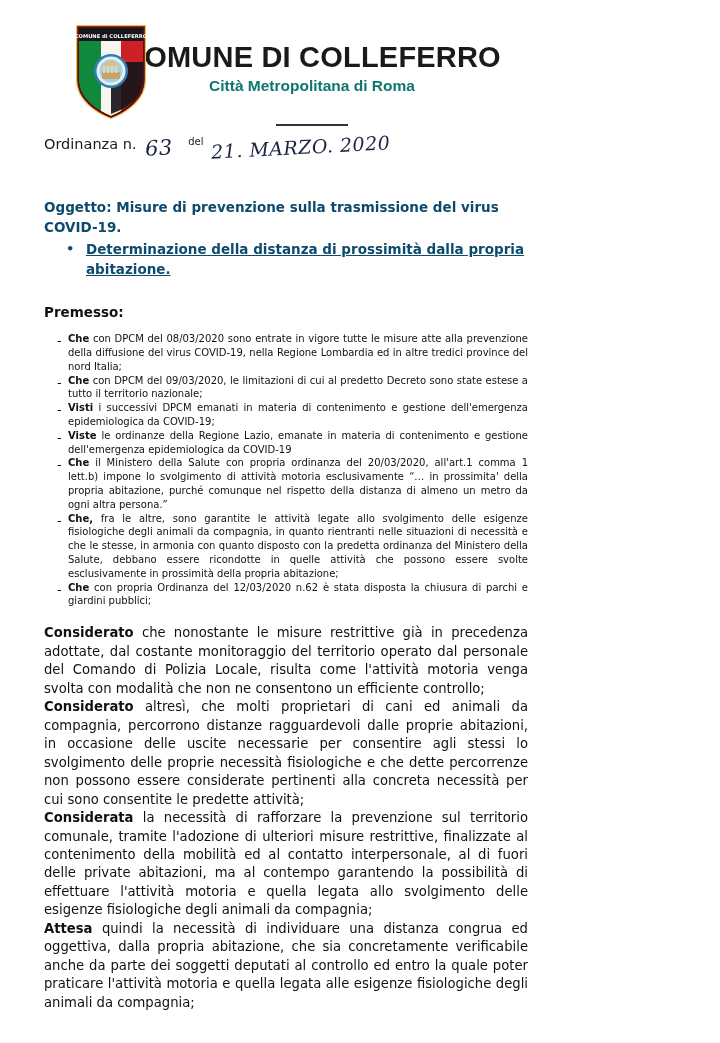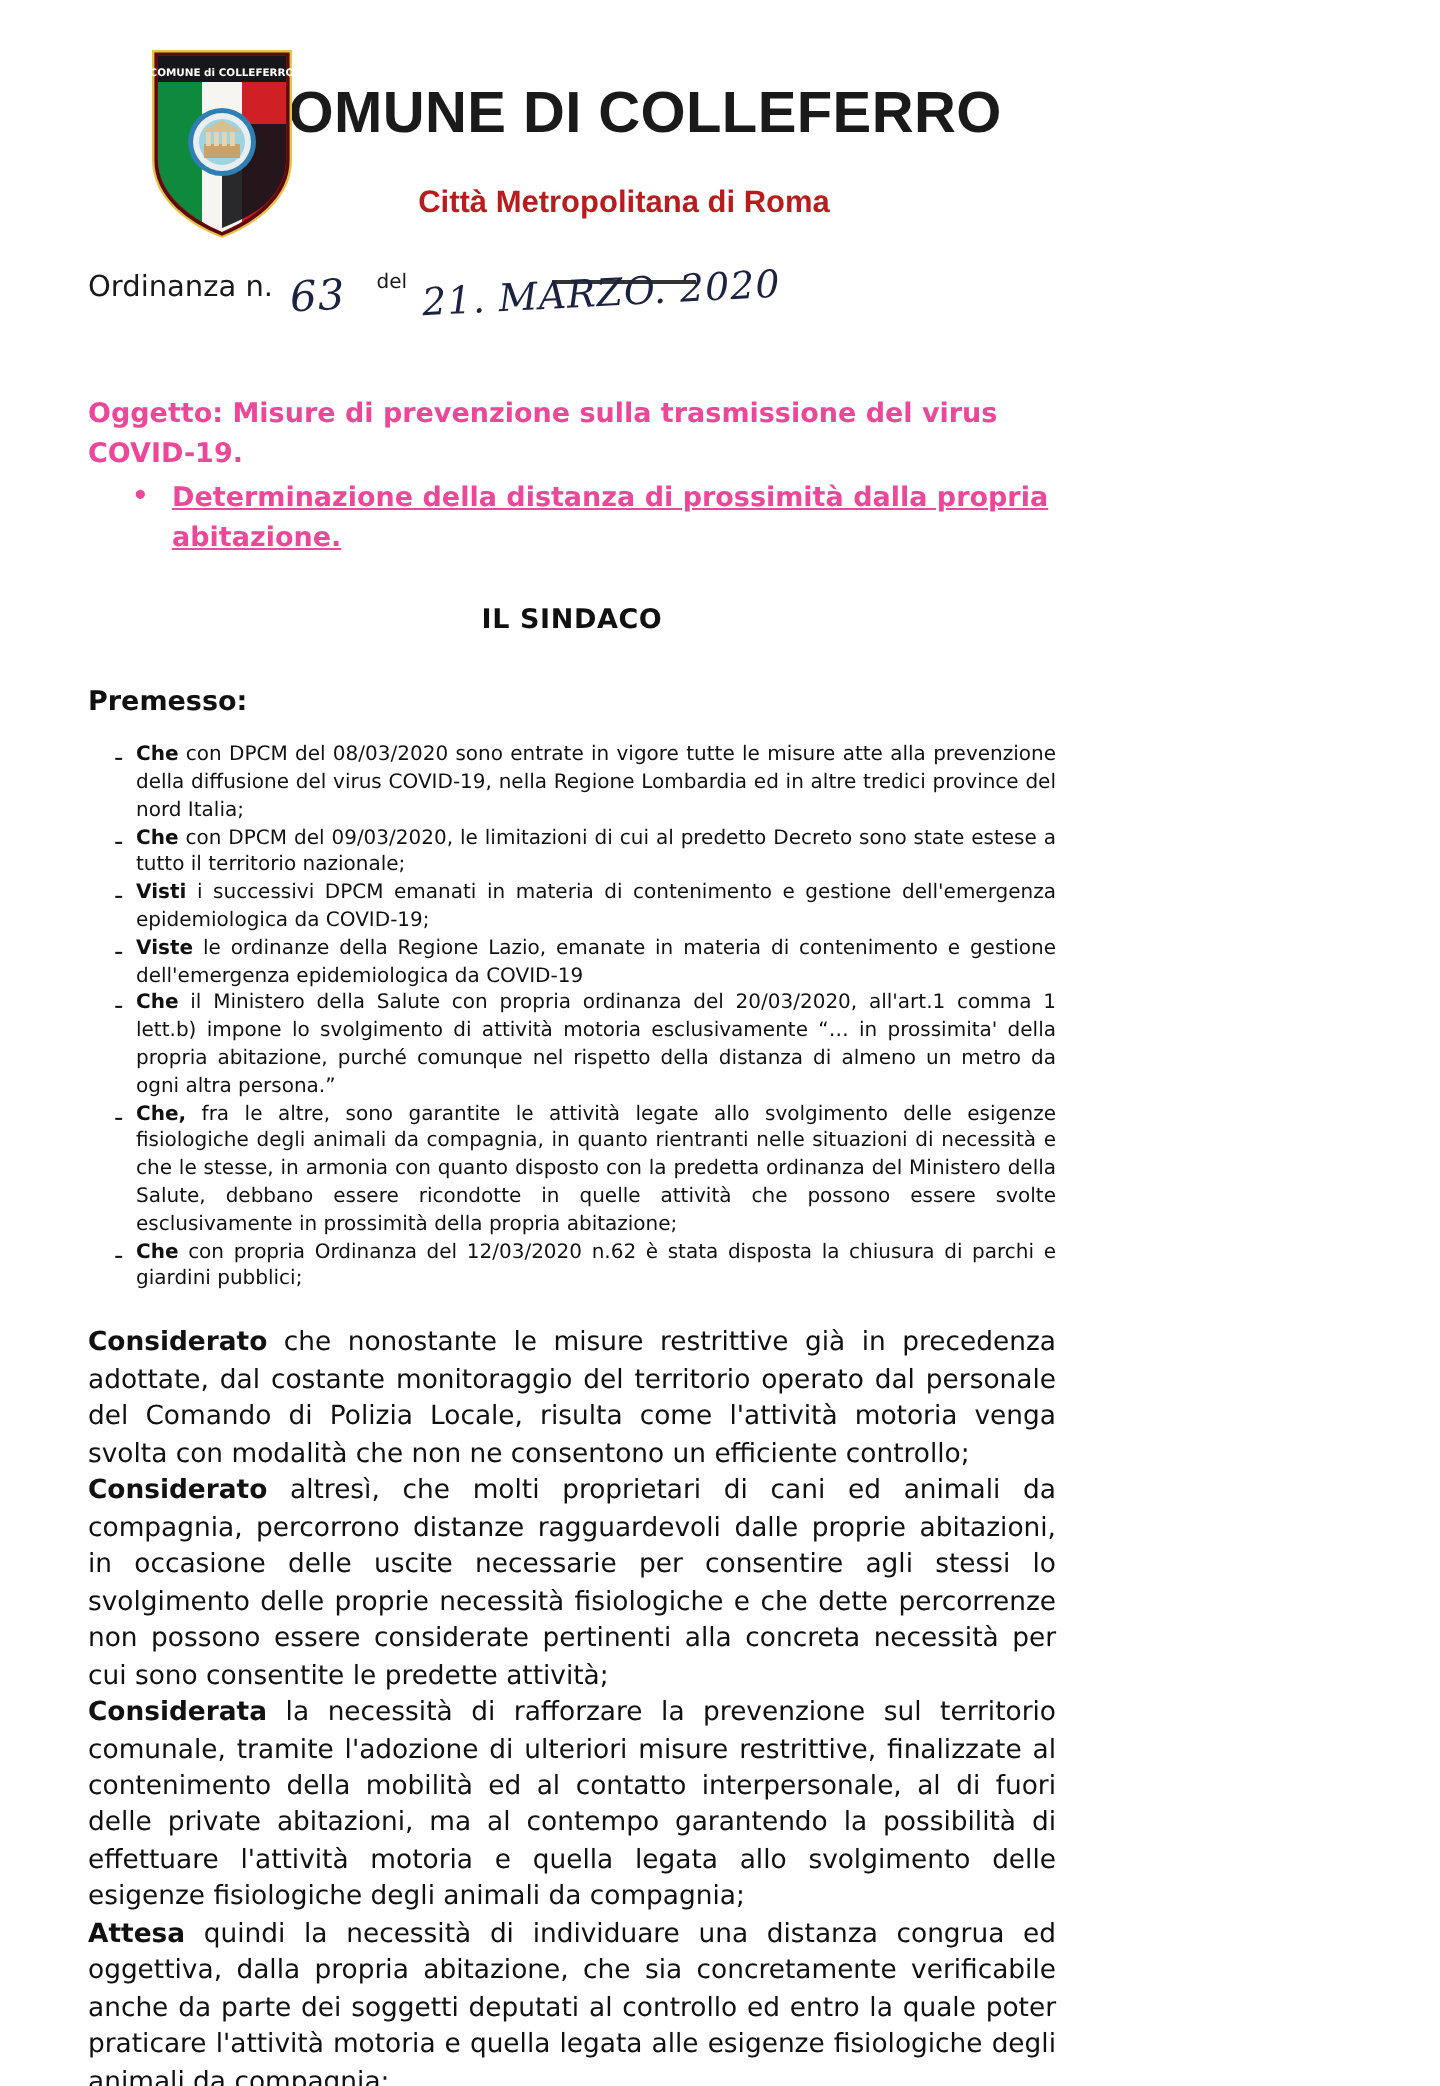--- a/index.html
+++ b/index.html
@@ -49,22 +49,22 @@
     font-weight: bold;
     letter-spacing: 0.2px;
     color: #1a1a1a;
     line-height: 1.05;
     margin-top: 20px;
   }
   .org-subtitle {
     font-family: "Liberation Sans", sans-serif;
     font-size: 15.5px;
     font-weight: bold;
-    color: #b91c1c;
-    margin-top: 21px;
+    color: #0f766e;
+    margin-top: 5px;
   }
   .header-rule-wrap {
     text-align: center;
     padding-left: 52px;
     margin-top: 16px;
   }
   .header-rule {
     display: inline-block;
     width: 72px;
     height: 0;
@@ -91,21 +91,21 @@
   }
   .ord-num { margin: 0 16px 0 8px; }
   .ord-del { margin-right: 7px; font-size: 10px; }
   .ord-date { font-size: 19px; }
 
   
   .subject {
     margin-top: 38px;
     font-size: 13.5px;
     font-weight: bold;
-    color: #ec4899;
+    color: #0c4a6e;
     line-height: 1.45;
   }
   .subject-bullet {
     margin-top: 3px;
     padding-left: 22px;
     display: flex;
   }
   .subject-bullet .dot {
     width: 20px;
     flex: 0 0 20px;
@@ -226,21 +226,20 @@
   </div>
 
   <div class="subject">
     <div>Oggetto: Misure di prevenzione sulla trasmissione del virus COVID-19.</div>
     <div class="subject-bullet">
       <span class="dot">•</span>
       <span class="txt">Determinazione della distanza di prossimità dalla propria abitazione.</span>
     </div>
   </div>
 
-  <div class="authority">IL SINDACO</div>
 
   <div class="section-lead">Premesso:</div>
 
   <ul class="dash-list" id="premesso-list">
       <li class="dash-item">
         <span class="dash">-</span>
         <span class="body"><b class="kw">Che</b> <span>con DPCM del 08/03/2020 sono entrate in vigore tutte le misure atte alla prevenzione della diffusione del virus COVID-19, nella Regione Lombardia ed in altre tredici province del nord Italia;</span></span>
       </li>
       <li class="dash-item">
         <span class="dash">-</span>

